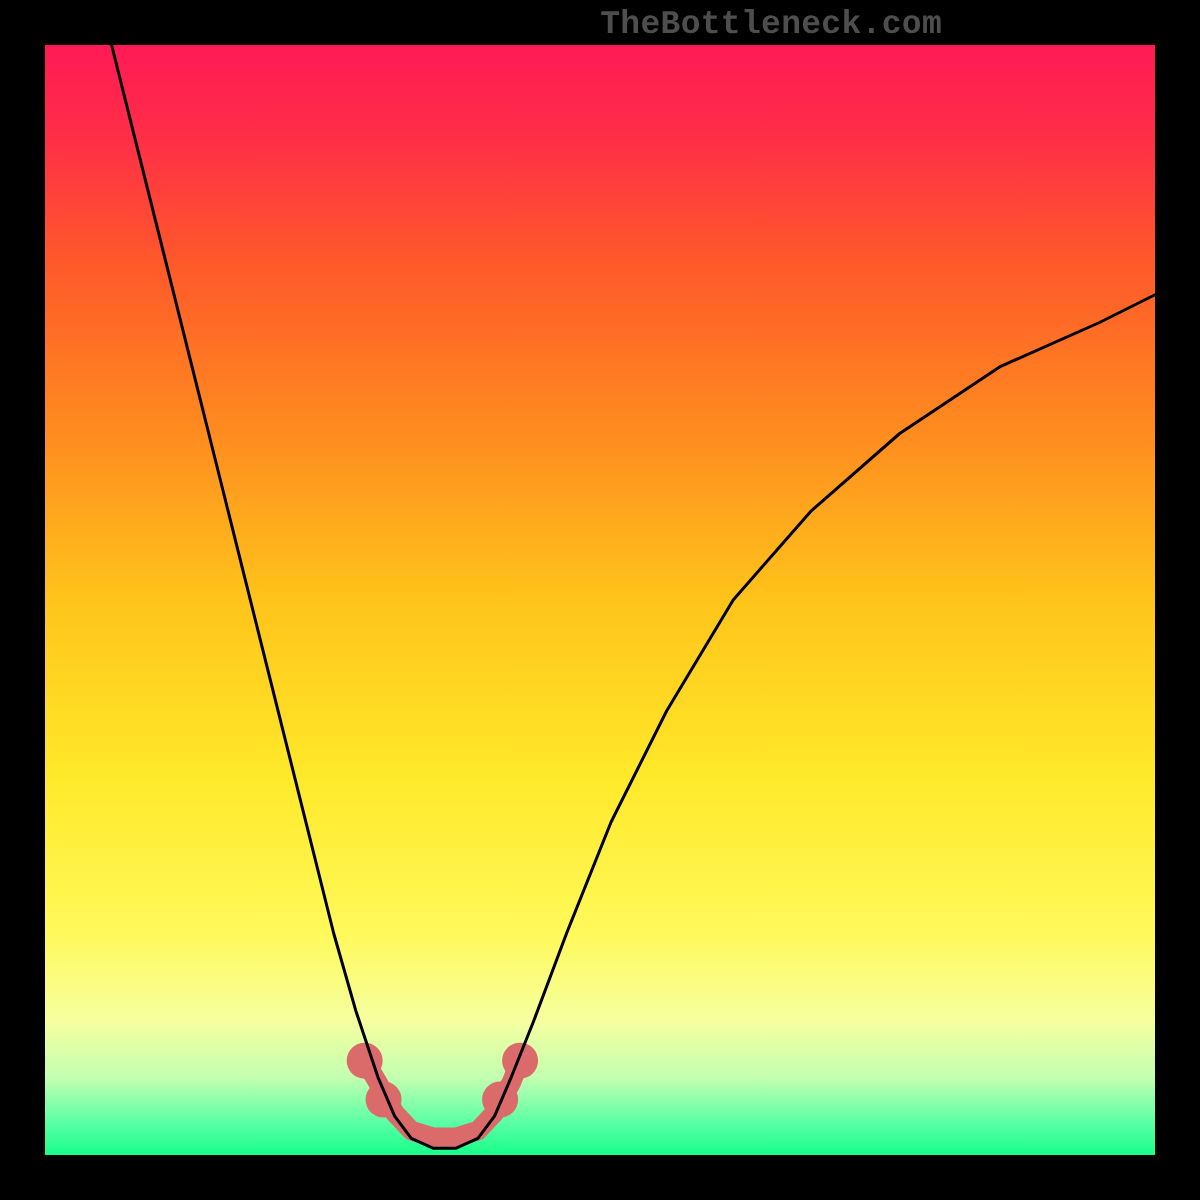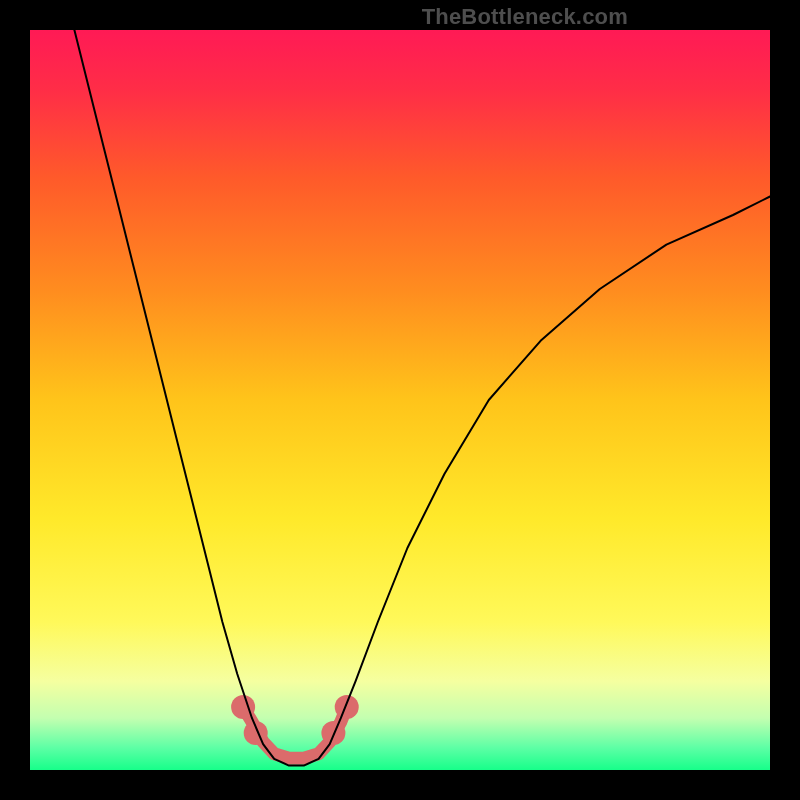--- a/index.html
+++ b/index.html
@@ -8,20 +8,21 @@
     width: 800px;
     height: 800px;
     background: #000;
     overflow: hidden;
     font-family: Arial, Helvetica, sans-serif;
   }
   .stage {
     position: relative;
     width: 640px;
     height: 800px;
+    font-family: Liberation Mono, monospace;
   }
   .watermark {
     position: absolute;
     top: 4px;
     right: 12px;
     color: #4e4e4e;
     font-size: 22px;
     font-weight: 600;
     z-index: 20;
     letter-spacing: 0.2px;

